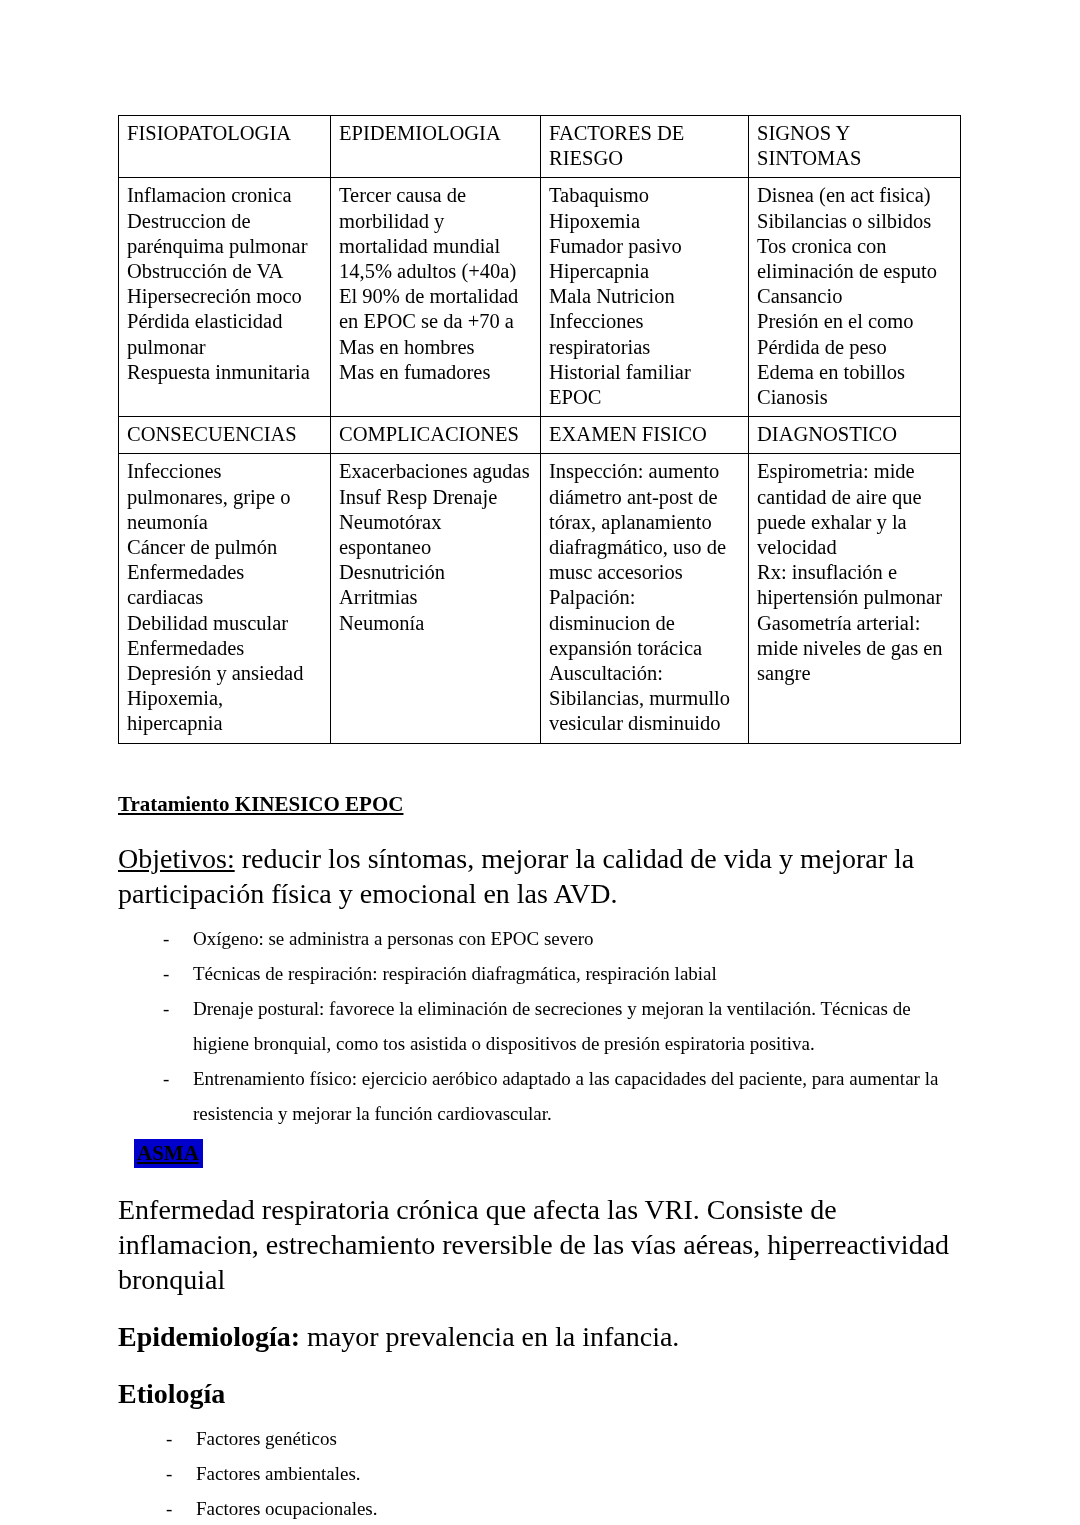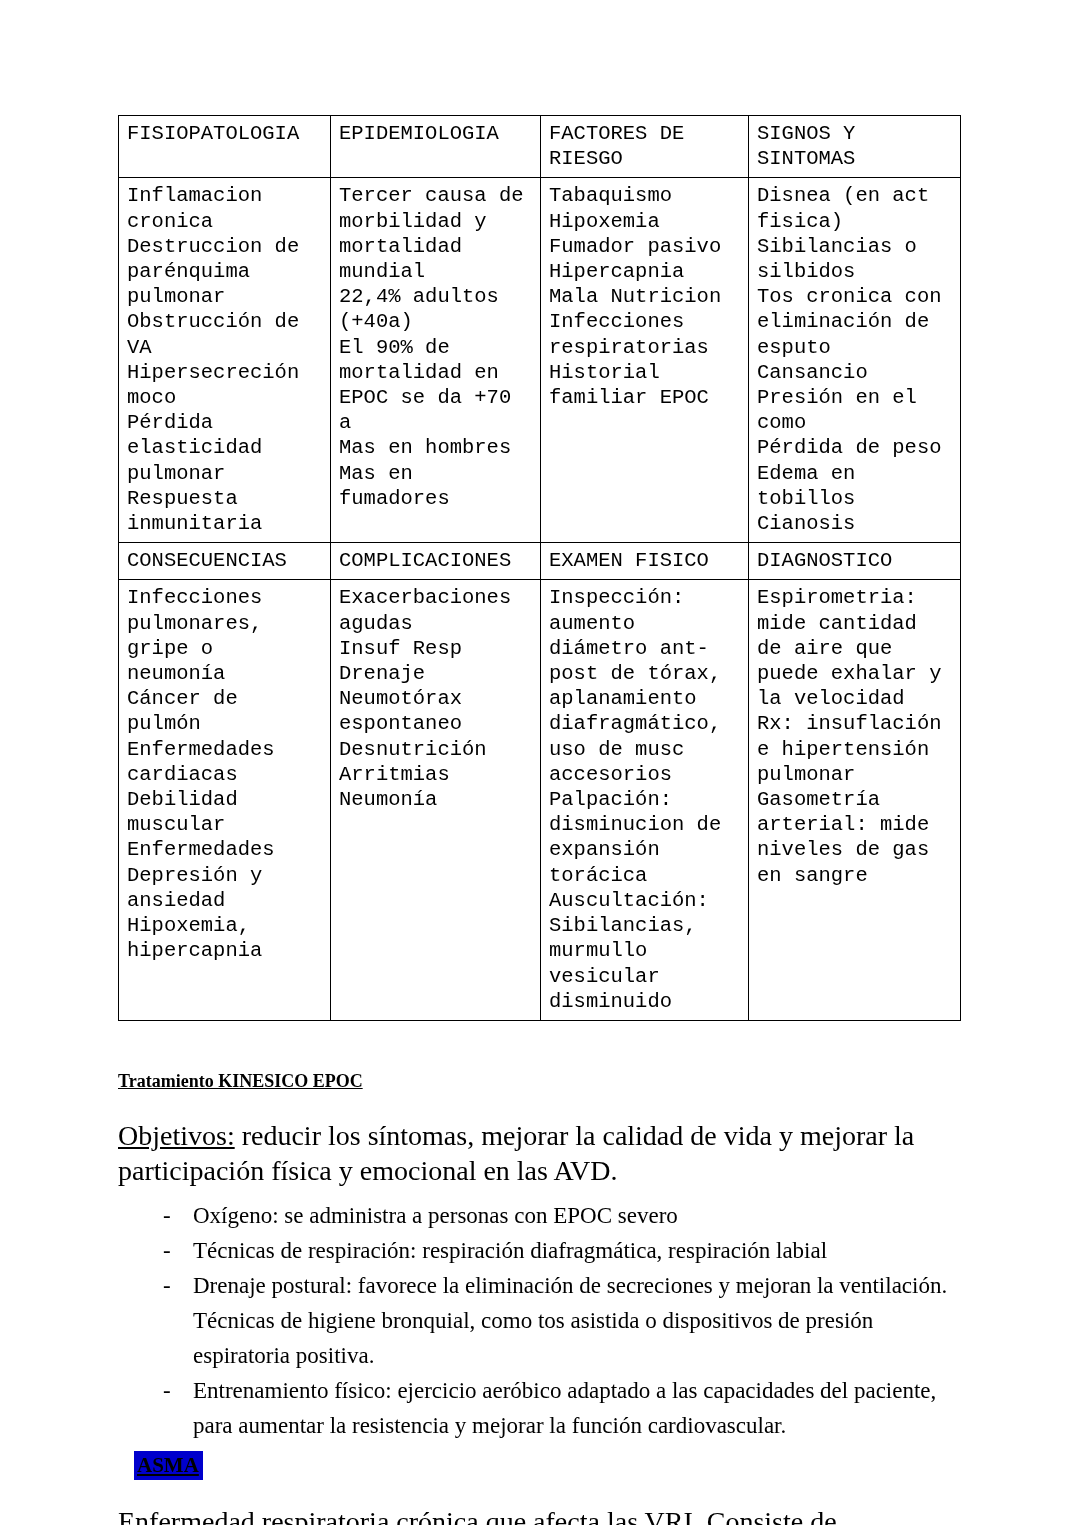--- a/index.html
+++ b/index.html
@@ -41,35 +41,34 @@
   table.facts col.c2 { width: 210px; }
   table.facts col.c3 { width: 208px; }
   table.facts col.c4 { width: 212px; }
 
   table.facts td {
     border: 1.2px solid #000;
     vertical-align: top;
     padding: 5px 7px 6px 8px;
     font-size: 20.5px;
     line-height: 25.2px;
-    font-family: Liberation Mono, monospace;
   }
   td.head {
     font-size: 20.5px;
     line-height: 25.2px;
     padding-bottom: 7px;
   }
   td.body-cell { padding-top: 5px; }
   .cell-lines > div { white-space: normal; }
 
   
   .block { width: 842px; }
   .h-under {
     font-weight: bold;
-    font-size: 18px;
+    font-size: 21px;
     line-height: 30px;
     text-decoration: underline;
     margin: 45px 0 0 0;
     display: inline-block;
   }
   p.para {
     font-size: 28px;
     line-height: 35px;
     margin: 22px 0 0 0;
     text-align: left;
@@ -79,21 +78,21 @@
   .b { font-weight: bold; }
 
   ul.dash {
     list-style: none;
     margin: 10px 0 0 0;
     padding: 0;
   }
   ul.dash > li {
     position: relative;
     padding-left: 75px;
-    font-size: 23px;
+    font-size: 19px;
     line-height: 35px;
     margin: 0;
   }
   ul.dash > li::before {
     content: "-";
     position: absolute;
     left: 45px;
     top: 0;
   }
   ul.dash.tight-indent > li { padding-left: 78px; }
@@ -141,21 +140,21 @@
                 <div>Destruccion de parénquima pulmonar</div>
                 <div>Obstrucción de VA</div>
                 <div>Hipersecreción moco</div>
                 <div>Pérdida elasticidad pulmonar</div>
                 <div>Respuesta inmunitaria</div>
               </div>
             </td>
           <td class="body-cell">
               <div class="cell-lines">
                 <div>Tercer causa de morbilidad y mortalidad mundial</div>
-                <div>22,4% adultos (+40a)</div>
+                <div>14,5% adultos (+40a)</div>
                 <div>El 90% de mortalidad en EPOC se da +70 a</div>
                 <div>Mas en hombres</div>
                 <div>Mas en fumadores</div>
               </div>
             </td>
           <td class="body-cell">
               <div class="cell-lines">
                 <div>Tabaquismo</div>
                 <div>Hipoxemia</div>
                 <div>Fumador pasivo</div>
@@ -245,16 +244,21 @@
       <div class="asma-wrap">
         <span class="highlight">ASMA</span>
       </div>
 
       <p class="para tight">Enfermedad respiratoria crónica que afecta las VRI. Consiste de inflamacion, estrechamiento reversible de las vías aéreas, hiperreactividad bronquial</p>
 
       <p class="para"><span class="b">Epidemiología:</span><span> mayor prevalencia en la infancia.</span></p>
 
       <p class="para"><span class="b">Etiología</span></p>
 
+      <ul class="dash tight-indent etio-list">
+          <li>Factores genéticos</li>
+          <li>Factores ambientales.</li>
+          <li>Factores ocupacionales.</li>
+        </ul>
     </div>
 
   </div>
 </div>
 
 </body></html>

